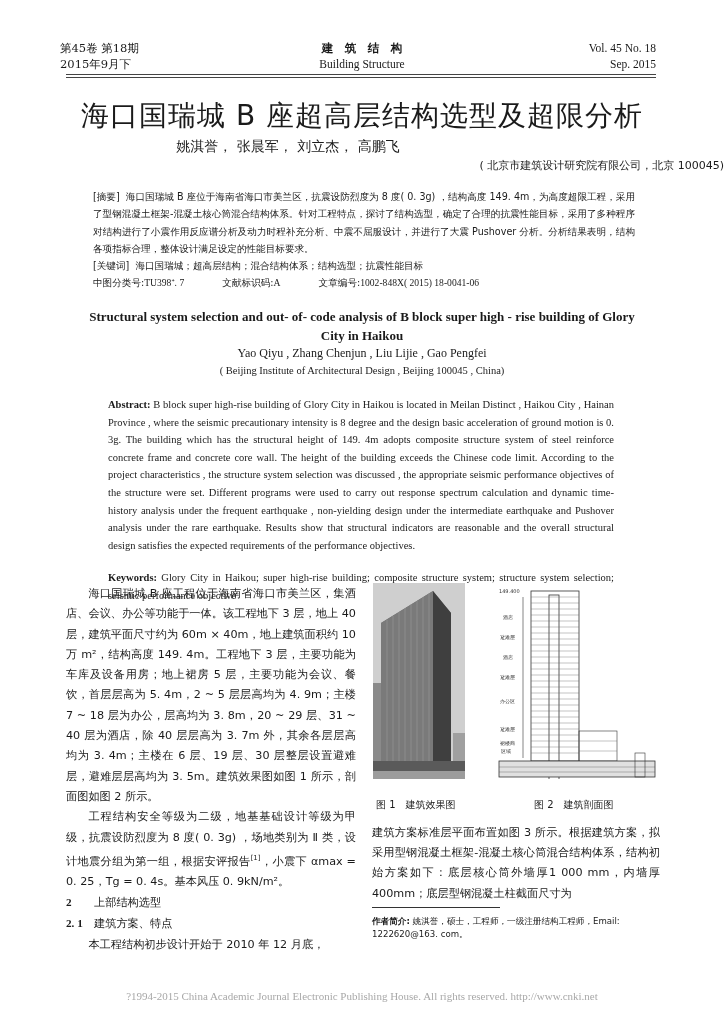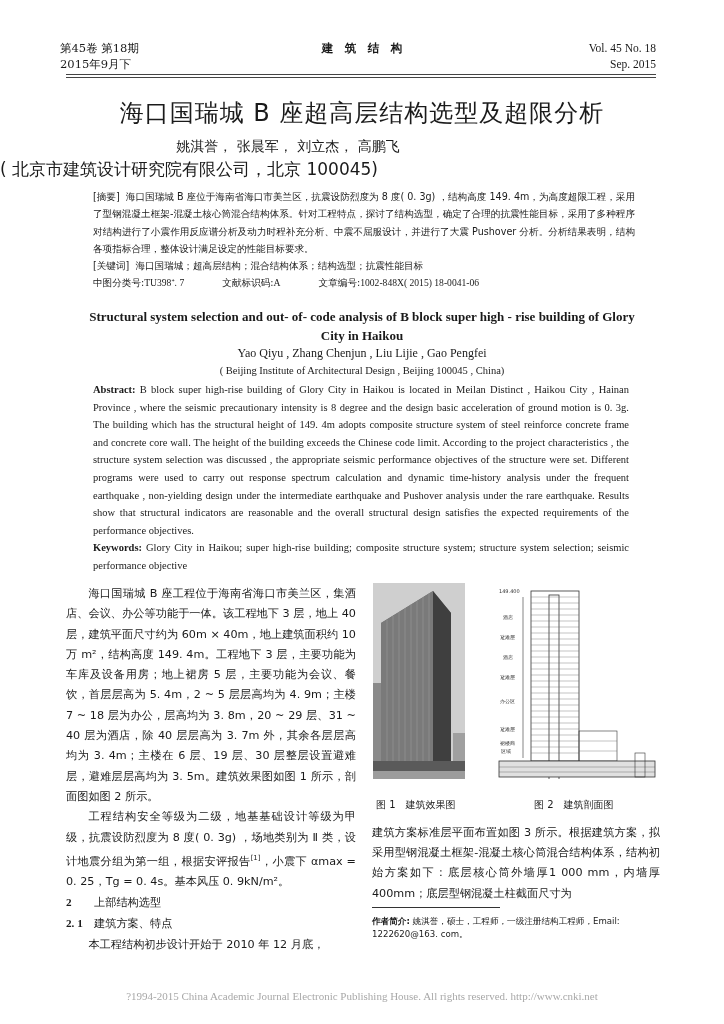--- a/index.html
+++ b/index.html
@@ -3,30 +3,30 @@
 <meta charset="utf-8">
 <style>
   html, body { margin:0; padding:0; background:#fff; }
   body { width:724px; height:1024px; position:relative; overflow:hidden; color:#1a1a1a;
          font-family:"DejaVu Serif", serif; }
   .abs { position:absolute; }
   .hdr { font-size:11.5px; line-height:16px; }
   .rule1 { left:66px; width:590px; top:74px; height:0; border-top:1px solid #444; }
   .rule2 { left:66px; width:590px; top:77px; height:0; border-top:1px solid #444; }
   .title { left:0; width:724px; top:97px; text-align:center; font-family:"DejaVu Sans", sans-serif;
-           font-size:24px; letter-spacing:1px; }
+           font-size:28px; letter-spacing:1px; }
   .authors { left:0; width:576px; top:138px; text-align:center; font-family:"DejaVu Sans", sans-serif; font-size:14px; }
-  .affil { left:0; width:724px; top:158px; text-align:left; font-family:"DejaVu Sans", sans-serif; font-size:17px; }
+  .affil { left:0; width:724px; top:158px; text-align:right; font-family:"DejaVu Sans", sans-serif; font-size:11px; }
   .cnblock { left:93px; width:542px; top:188px; font-family:"DejaVu Sans", sans-serif; font-size:9.6px; line-height:17.3px; text-align:justify; }
   .cnblock p { margin:0; }
   .entitle { left:80px; width:564px; top:307px; text-align:center; font-family:"Liberation Serif", serif; font-weight:bold; font-size:13px; line-height:19px; }
   .enauth { left:0; width:724px; top:346px; text-align:center; font-family:"Liberation Serif", serif; font-size:12px; }
   .enaffil { left:0; width:724px; top:365px; text-align:center; font-family:"Liberation Serif", serif; font-size:10.5px; }
   .enabs { left:93px; width:536px; top:381px; font-family:"Liberation Serif", serif; font-size:10.5px; line-height:17.6px; text-align:justify; }
-  .enabs p { margin:0; }
+  .enabs p { margin:15px; }
   .b { font-weight:bold; }
   .col1 { left:66px; width:290px; top:584px; font-family:"DejaVu Sans", sans-serif; font-size:11.2px; line-height:20.3px; text-align:justify; }
   .col1 p { margin:0; }
   .sec { font-weight:bold; }
   .indent { text-indent:2em; }
   .fig1 { left:373px; top:583px; width:92px; height:196px; background:linear-gradient(180deg,#d9d9d9 0%,#bcbcbc 100%); overflow:hidden; }
   .fig2 { left:497px; top:583px; width:162px; height:196px; background:#fff; }
   .figcap { font-family:"DejaVu Sans", sans-serif; font-size:10px; }
   .col2 { left:372px; width:288px; top:823px; font-family:"DejaVu Sans", sans-serif; font-size:11.2px; line-height:20.2px; text-align:justify; }
   .col2 p { margin:0; }
@@ -37,20 +37,21 @@
 </style>
 </head>
 <body>
 
 <div class="abs hdr" style="left:60px; top:40px;">
   <div>第45卷 第18期</div>
   <div>2015年9月下</div>
 </div>
 <div class="abs hdr" style="left:262px; width:200px; top:40px; text-align:center;">
   <div style="font-family:'DejaVu Sans',sans-serif; font-weight:bold;">建　筑　结　构</div>
+  <div style="font-family:'Liberation Serif',serif;">Building Structure</div>
 </div>
 <div class="abs hdr" style="left:456px; width:200px; top:40px; text-align:right; font-family:'Liberation Serif',serif;">
   <div>Vol. 45 No. 18</div>
   <div>Sep.  2015</div>
 </div>
 <div class="abs rule1"></div>
 <div class="abs rule2"></div>
 
 <div class="abs title">海口国瑞城 B 座超高层结构选型及超限分析</div>
 <div class="abs authors">姚淇誉，  张晨军，  刘立杰，  高鹏飞</div>

